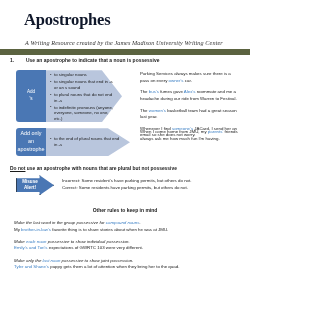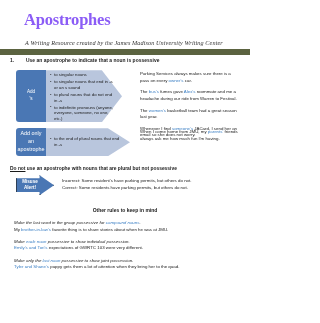--- a/index.html
+++ b/index.html
@@ -24,21 +24,21 @@
   }
 
   
   .doc-title {
     font-family: "Liberation Serif", serif;
     font-weight: bold;
     font-size: 16.5px;
     line-height: 1.05;
     letter-spacing: -0.2px;
     margin: 11px 0 12px 14px;
-    color: #8b5cf6;
+    color: #0f172a;
   }
   .doc-subtitle {
     font-family: "Liberation Serif", serif;
     font-style: italic;
     font-size: 6.2px;
     line-height: 1.1;
     margin: 1.5px 0 0 15px;
     color: #333;
     letter-spacing: 0.1px;
   }

